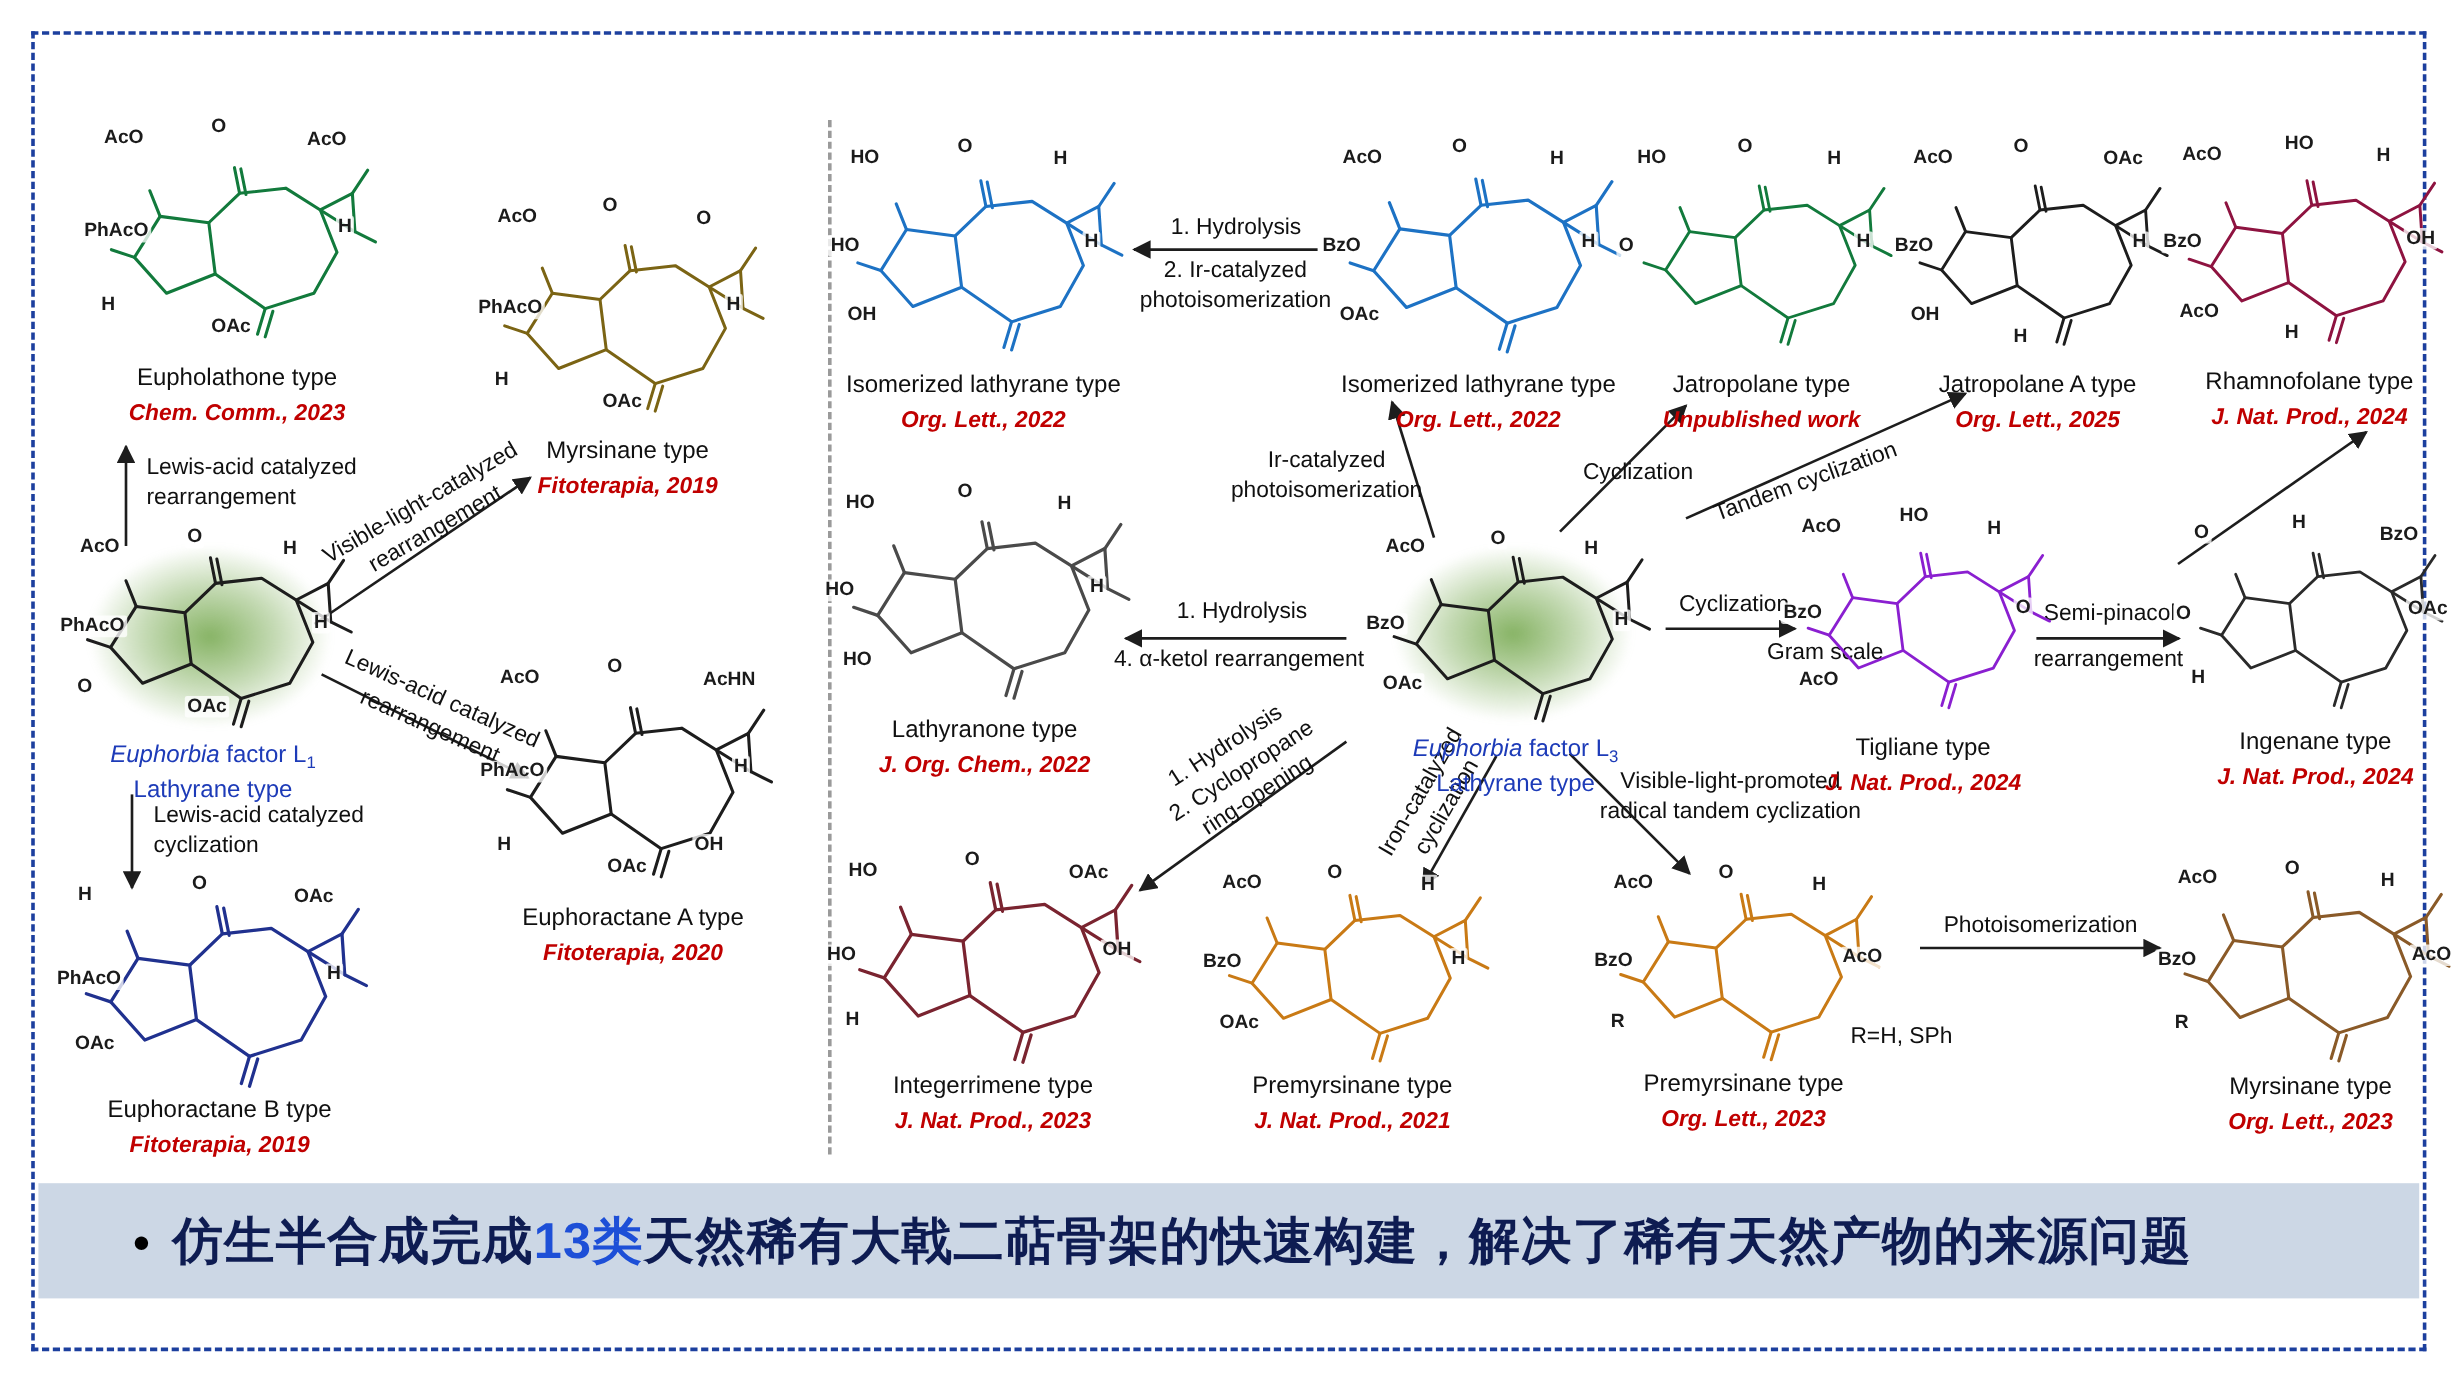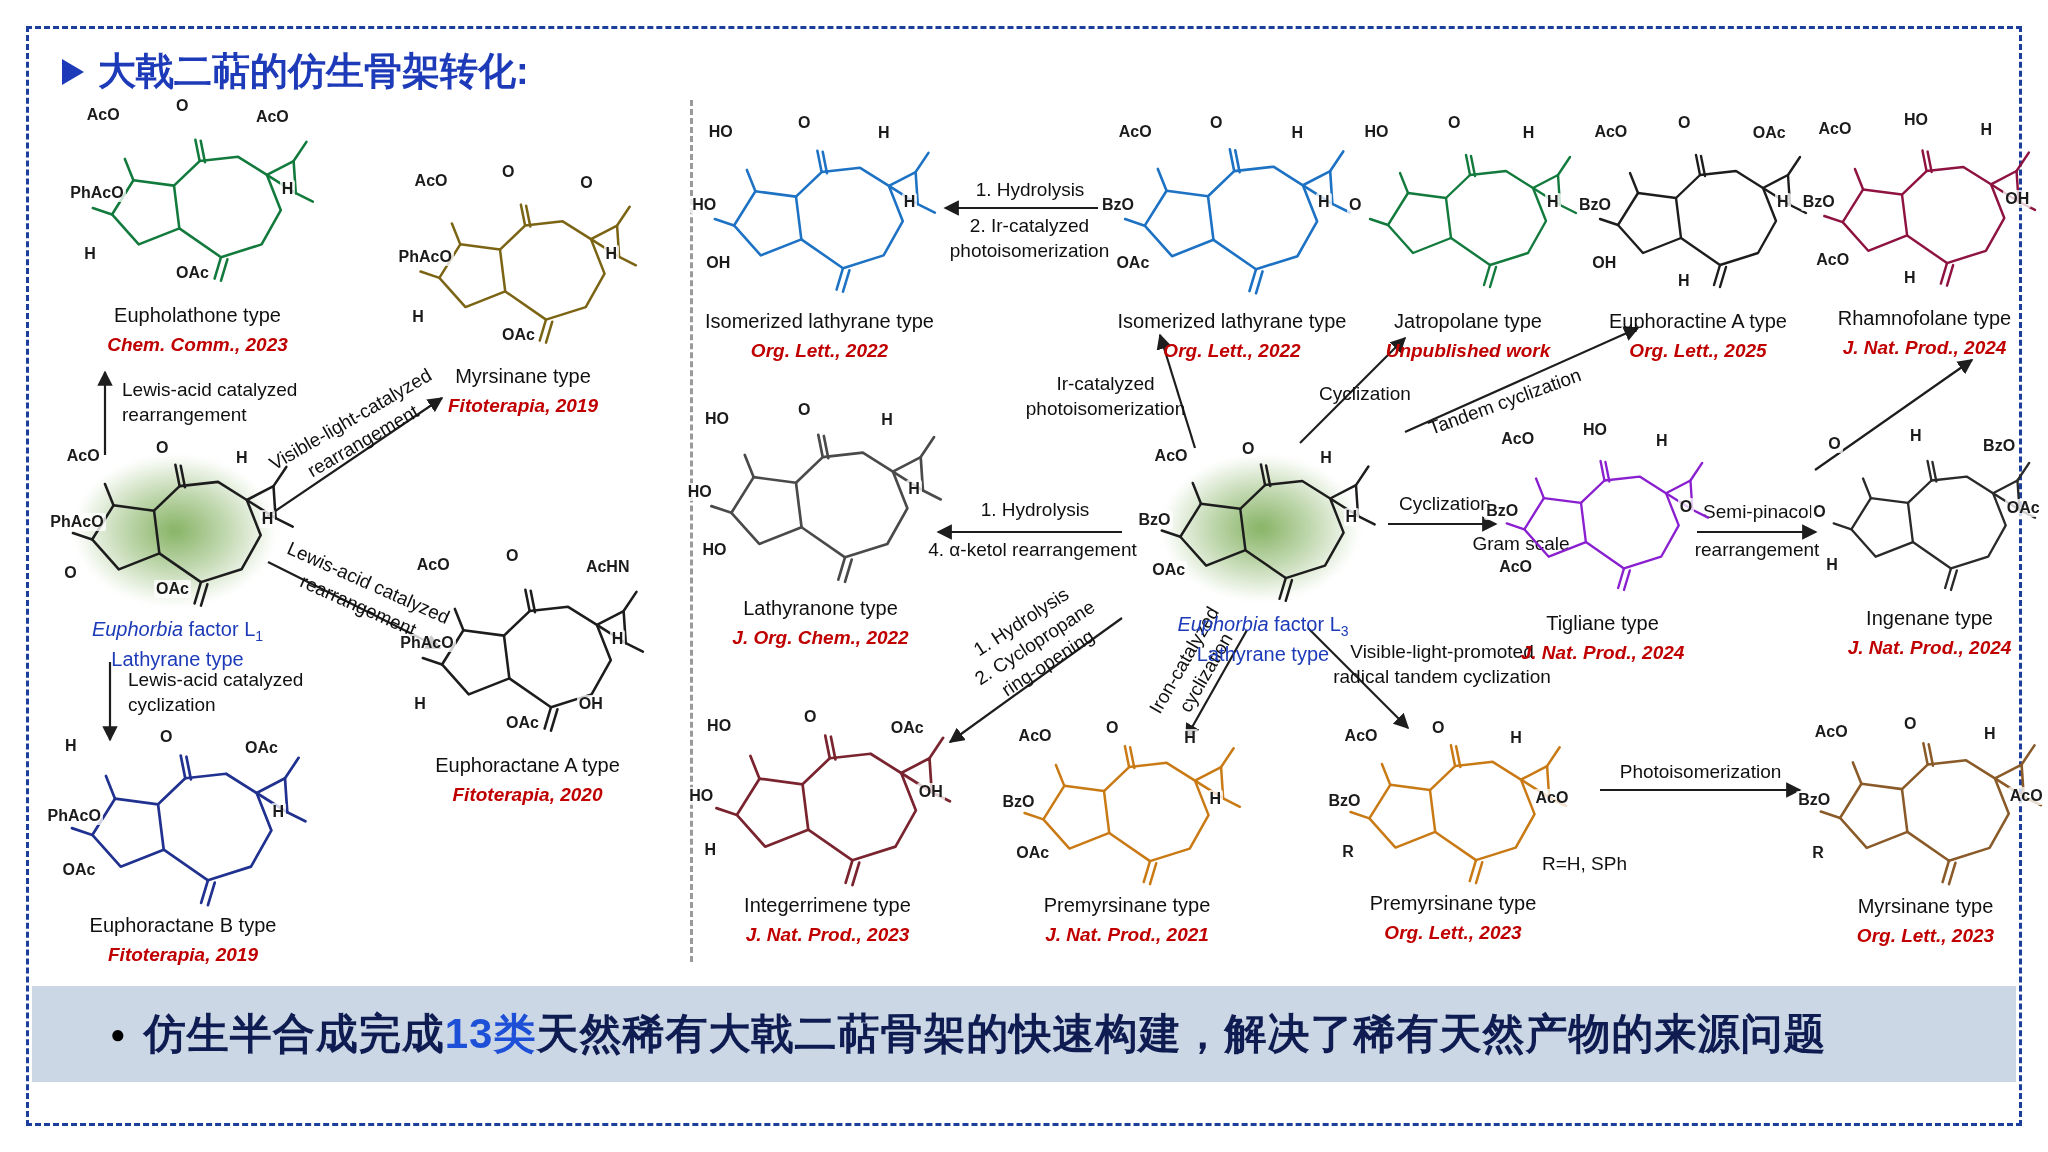--- a/index.html
+++ b/index.html
@@ -50,24 +50,20 @@
       </symbol>
       <marker id="ah" viewBox="0 0 10 10" refX="9" refY="5" markerWidth="7" markerHeight="7" orient="auto-start-reverse">
         <path d="M0 0 L10 5 L0 10 z" fill="#1d1d1d"></path>
       </marker>
     </defs>
   </svg>
 
   <div class="frame"></div>
   <div class="divider"></div>
 
-  <div class="title">
-    <span class="tri"></span>
-    <span>大戟二萜的仿生骨架转化:</span>
-  </div>
 
   <svg class="overlay" viewBox="0 0 2048 1152">
     <line x1="105" y1="455" x2="105" y2="372" marker-end="url(#ah)"></line>
     <line x1="262" y1="520" x2="442" y2="398" marker-end="url(#ah)"></line>
     <line x1="268" y1="562" x2="440" y2="648" marker-end="url(#ah)"></line>
     <line x1="110" y1="662" x2="110" y2="740" marker-end="url(#ah)"></line>
     <line x1="1098" y1="208" x2="945" y2="208" marker-end="url(#ah)"></line>
     <line x1="1195" y1="448" x2="1160" y2="335" marker-end="url(#ah)"></line>
     <line x1="1300" y1="443" x2="1405" y2="338" marker-end="url(#ah)"></line>
     <line x1="1405" y1="432" x2="1638" y2="328" marker-end="url(#ah)"></line>
@@ -311,21 +307,21 @@
       <div class="subs">
           <span class="sub" style="left: 2%; top: -3%;">AcO</span>
           <span class="sub" style="left: 40%; top: -8%;">O</span>
           <span class="sub" style="left: 74%; top: -2%;">OAc</span>
           <span class="sub" style="left: -5%; top: 38%;">BzO</span>
           <span class="sub" style="left: 85%; top: 36%;">H</span>
           <span class="sub" style="left: 1%; top: 70%;">OH</span>
           <span class="sub" style="left: 40%; top: 80%;">H</span>
         </div>
     </div>
-    <div class="mname">Euphoractine A type</div>
+    <div class="mname">Jatropolane A type</div>
     <div class="mcite">Org. Lett., 2025</div>
   </div>
 
   <div class="mol" style="left: 1812px; top: 125px; width: 225px; --c: #8e1340;">
     <div class="struct" style="height:180px">
       <svg class="skel" viewBox="0 0 220 150">
           <use href="#skel"></use>
         </svg>
       <div class="subs">
           <span class="sub" style="left: 2%; top: -3%;">AcO</span>

